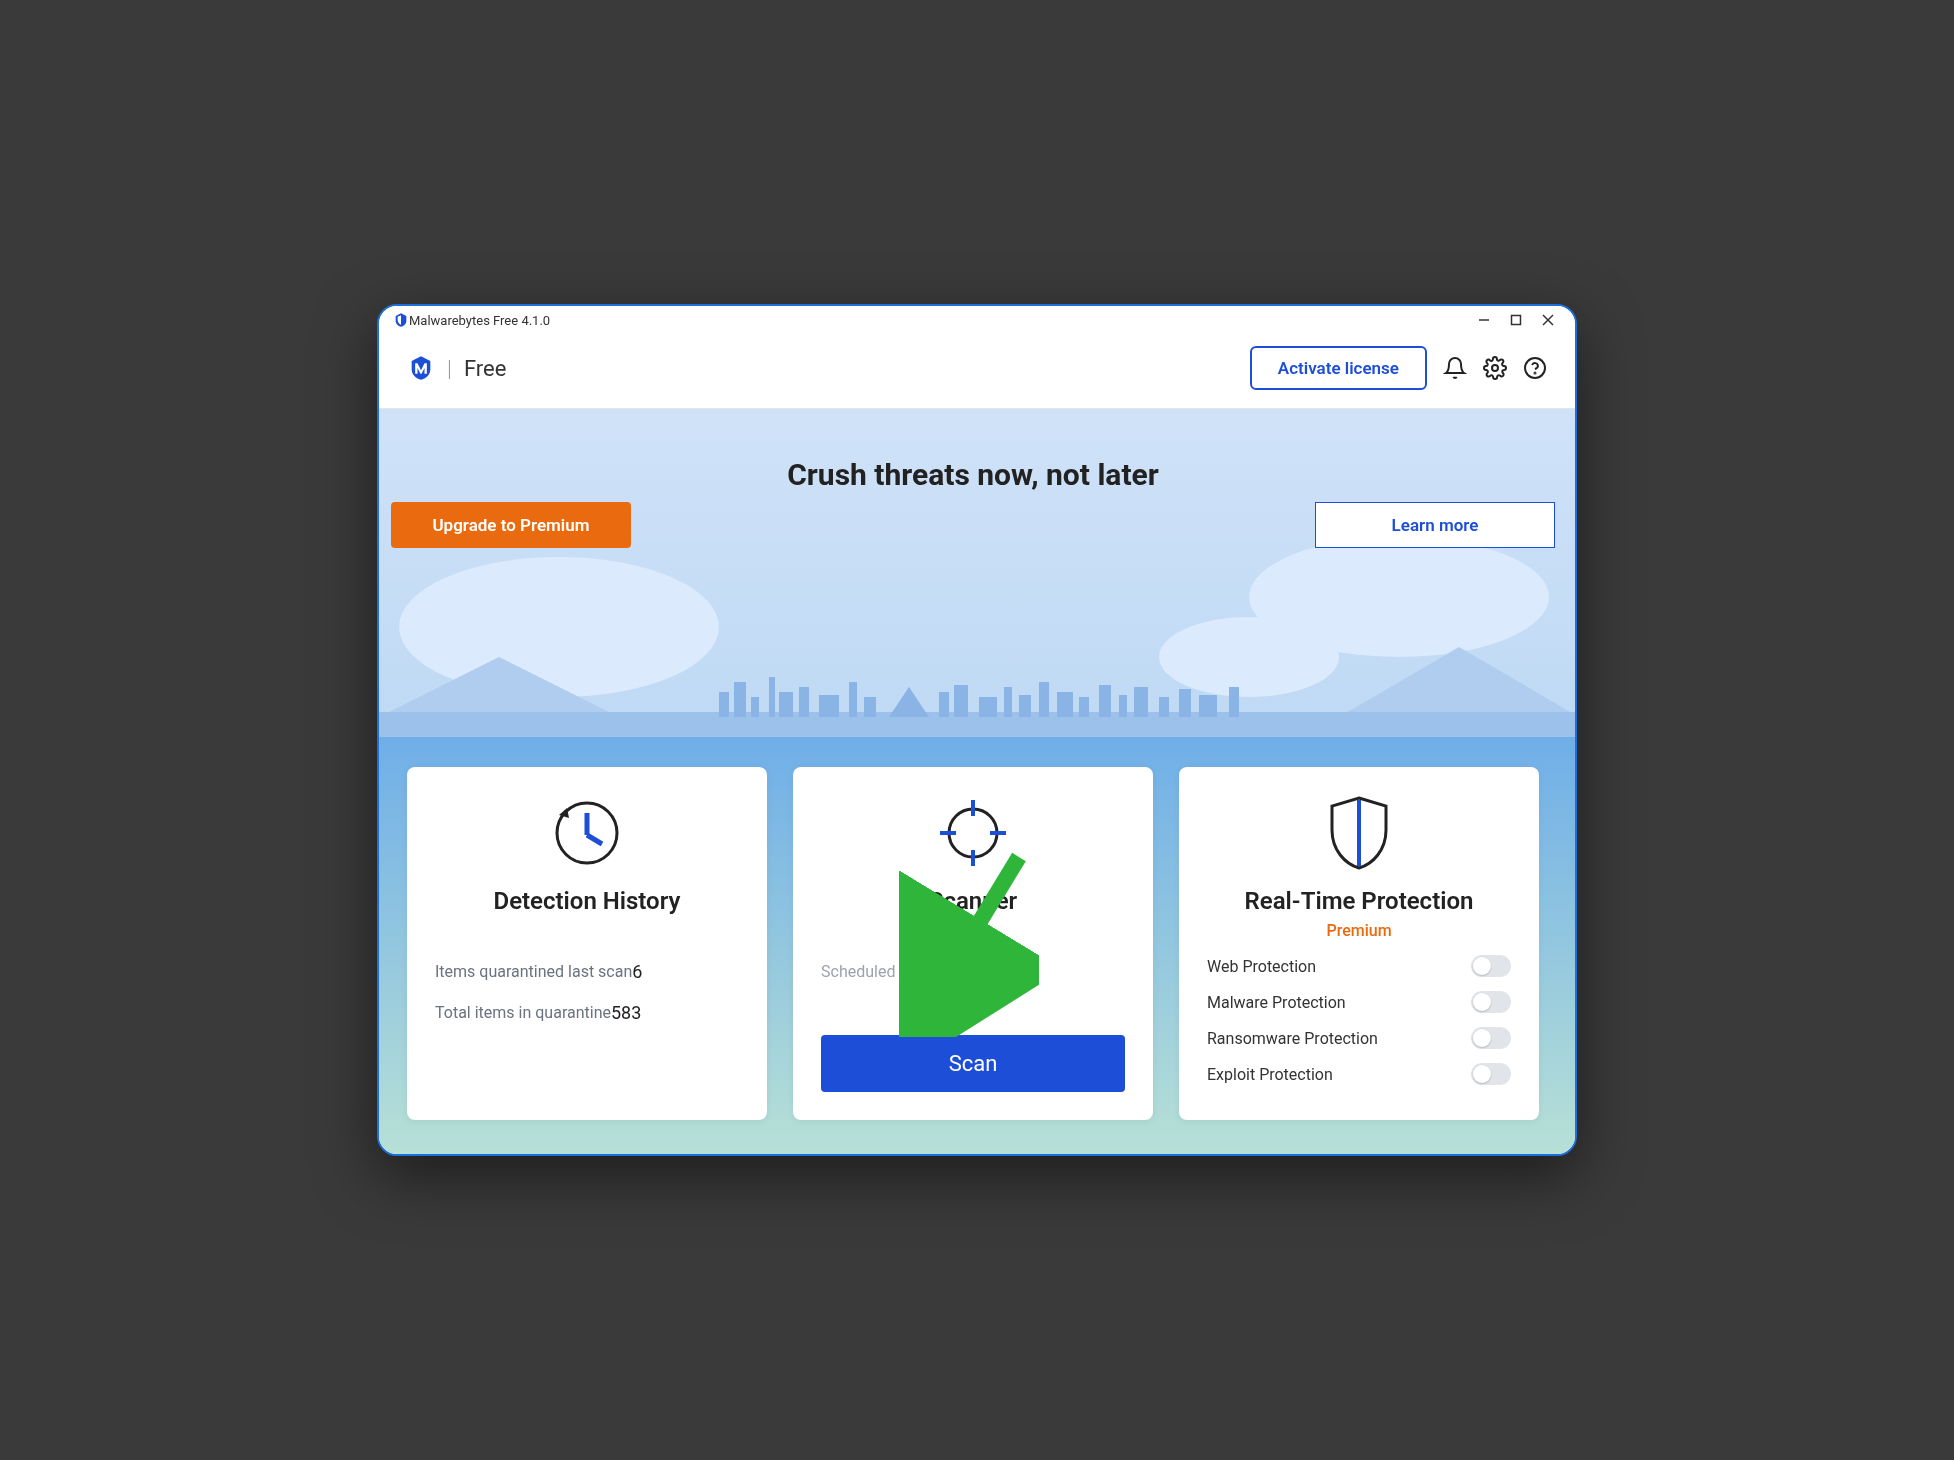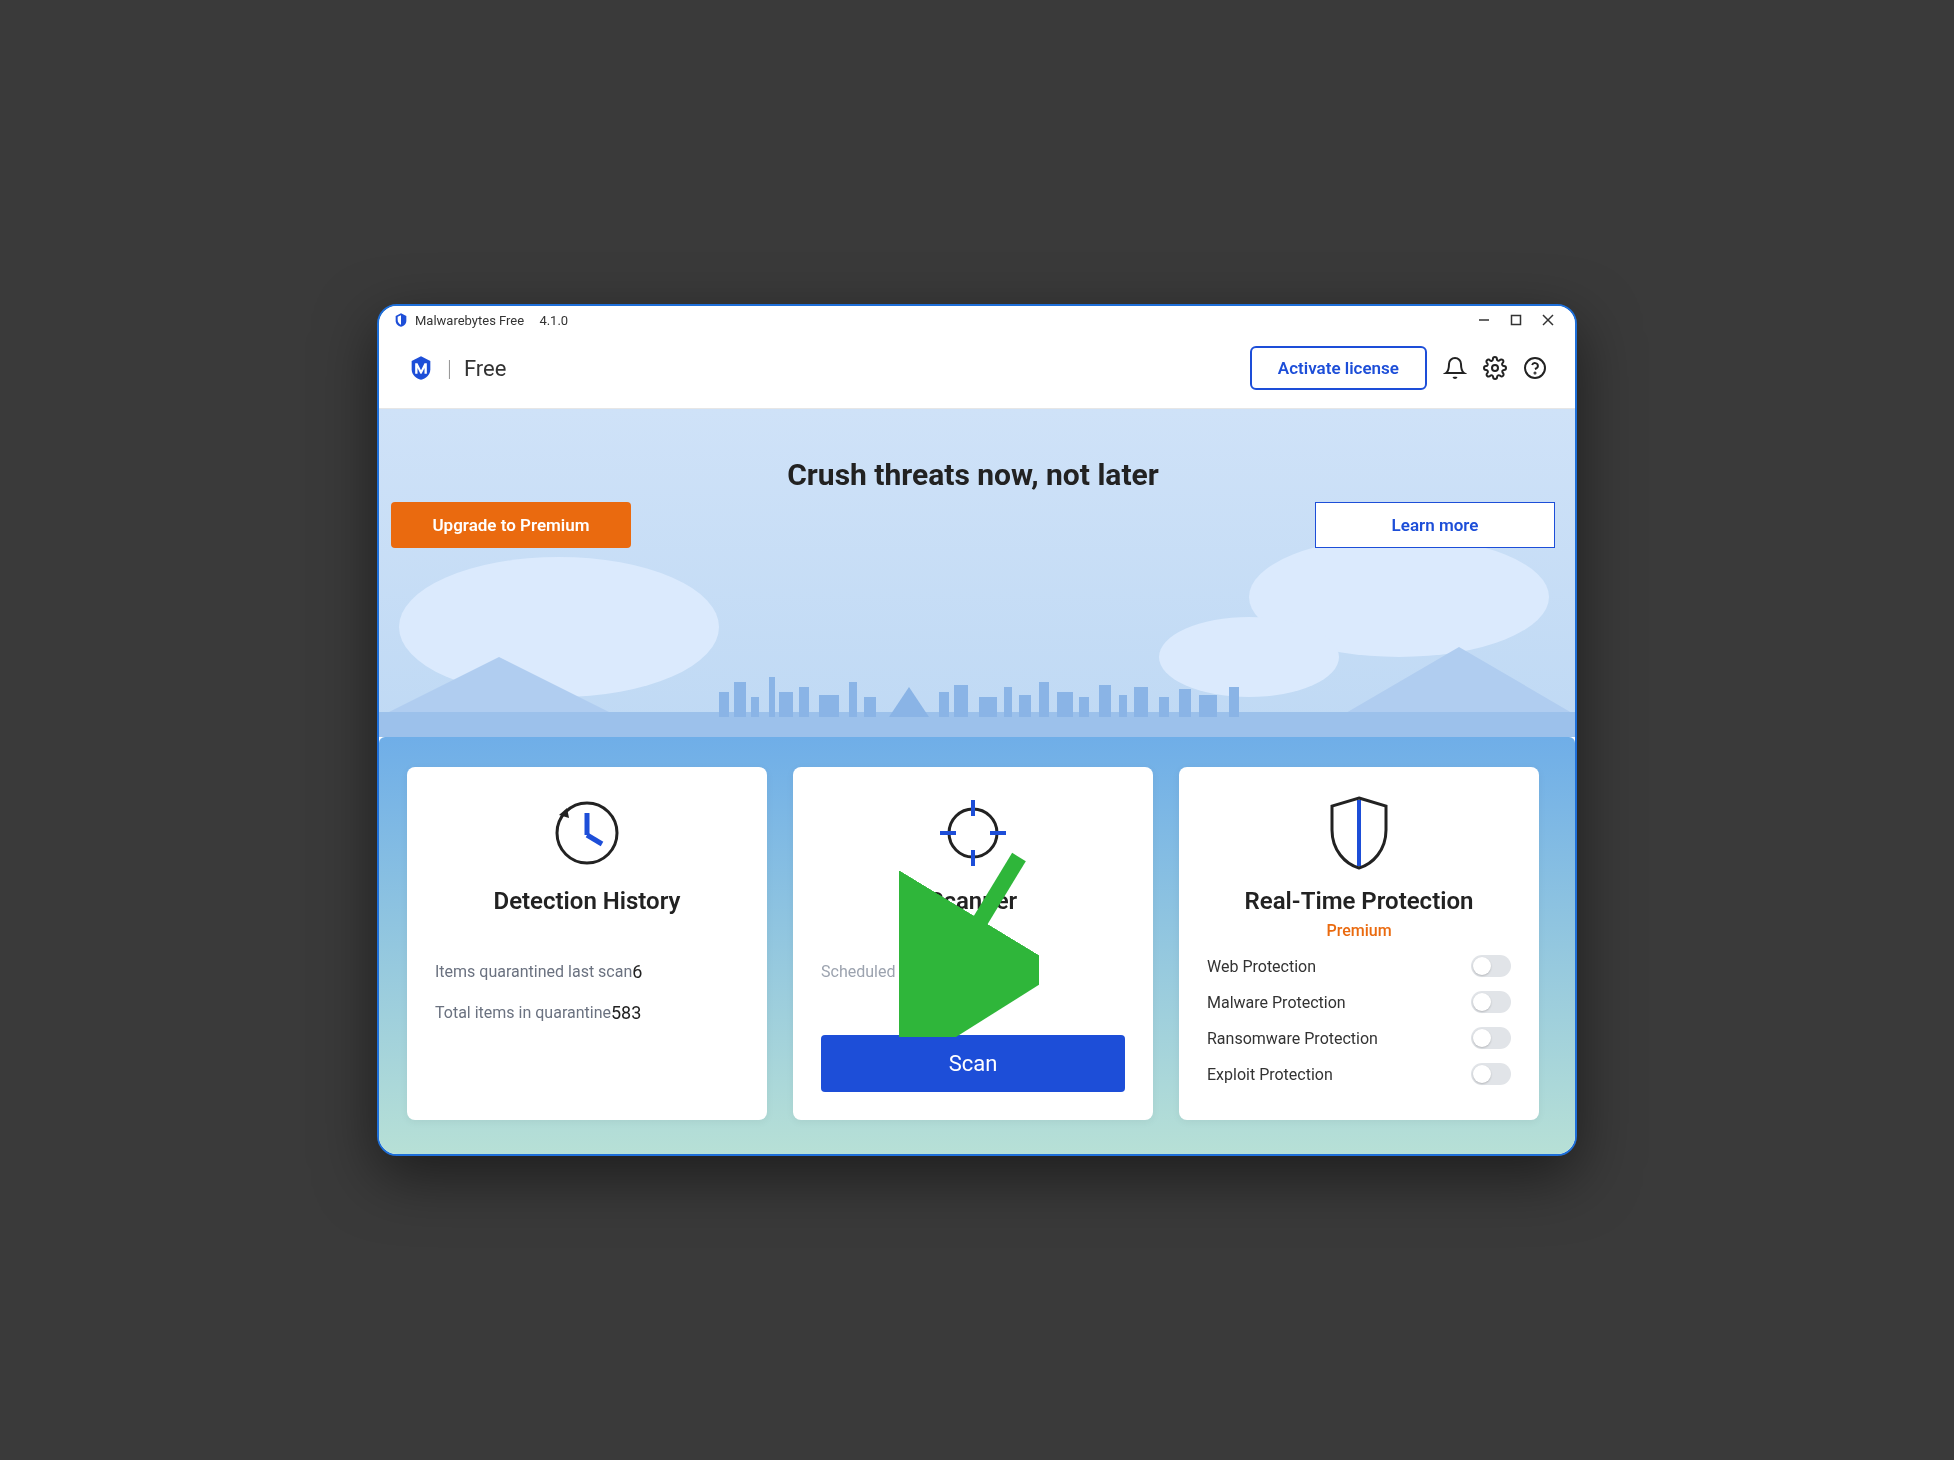--- a/index.html
+++ b/index.html
@@ -1,40 +1,40 @@
 <!DOCTYPE html>
 <html><head>
 <meta charset="utf-8">
 <style>
   * { box-sizing: border-box; margin: 0; padding: 0; font-family: -apple-system, BlinkMacSystemFont, "Segoe UI", Roboto, Arial, sans-serif; }
   body { background: #3a3a3a; display: flex; align-items: center; justify-content: center; min-height: 100vh; padding: 40px; }
   .window-frame { width: 1200px; background: #fff; border-radius: 20px; overflow: hidden; box-shadow: 0 20px 60px rgba(0,0,0,0.5); border: 2px solid #1e6fd9; }
   
   .titlebar { display: flex; align-items: center; justify-content: space-between; padding: 6px 10px 4px 14px; background: #fff; }
-  .titlebar-left { display: flex; align-items: center; gap: 6px; font-size: 13px; color: #333; }
+  .titlebar-left { display: flex; align-items: center; gap: 0; font-size: 13px; color: #333; }
   .titlebar-left svg { width: 16px; height: 16px; }
   .titlebar-right { display: flex; gap: 18px; align-items: center; padding-right: 10px;}
   .winbtn { width: 14px; height: 14px; display: flex; align-items: center; justify-content: center; cursor: default;}
   
   .header { display: flex; align-items: center; justify-content: space-between; padding: 14px 28px 18px 28px; background:#fff; border-bottom: 1px solid #e6e6e6; }
   .header-left { display: flex; align-items: center; gap: 12px; font-size: 22px; color: #333; }
   .header-left .divider { color: #999; font-weight: 300; }
   .header-right { display: flex; align-items: center; gap: 16px; }
   .activate-btn { border: 2px solid #1D4ED8; color: #1D4ED8; background: #fff; padding: 10px 26px; border-radius: 6px; font-size: 17px; font-weight: 600; cursor: pointer; }
   .header-icon { color: #333; cursor: pointer; display:flex;}
   
   .hero { position: relative; background: linear-gradient(#cfe2f8, #bfd9f4); padding: 48px 20px 0 12px; text-align: center; overflow: hidden; height: 328px;}
   .hero-title { font-size: 30px; font-weight: 700; color: #222; margin-bottom: 10px; }
   .hero-sub { font-size: 20px; color: #666; margin-bottom: 24px; }
   .hero-btns { display: flex; gap: 18px; justify-content: space-between; position: relative; z-index:2;}
   .btn-primary { background: #ea6a0f; color: #fff; border: none; padding: 12px 28px; border-radius: 4px; font-size: 17px; font-weight: 600; cursor: pointer; min-width: 240px;}
   .btn-secondary { background: #fff; color: #1D4ED8; border: 1.5px solid #1D4ED8; padding: 12px 28px; border-radius: 0; font-size: 17px; font-weight: 600; cursor: pointer; min-width: 240px;}
   .skyline { position: absolute; bottom: 0; left: 0; right: 0; height: 200px; pointer-events: none;}
   
-  .cards-wrap { background: linear-gradient(#6faee8, #b7e0d6); padding: 30px 36px 34px 28px; display: flex; gap: 26px; position: relative; border-radius: 6px;}
+  .cards-wrap { background: linear-gradient(#6faee8, #b7e0d6); padding: 30px 36px 34px 28px; display: flex; gap: 26px; position: relative;}
   .card { background: #fff; border-radius: 8px; padding: 26px 28px 28px 28px; flex: 1; box-shadow: 0 2px 8px rgba(0,0,0,0.05); display:flex; flex-direction:column; position:relative;}
   .card-icon-wrap { display:flex; justify-content:center; margin-bottom: 14px; height:80px; align-items:center;}
   .card-title { text-align: center; font-size: 24px; font-weight: 600; color: #222; margin-bottom: 6px;}
   .premium-tag { text-align: center; color: #ea6a0f; font-size: 16px; font-weight: 500; margin-bottom: 8px;}
   .stat-row { display: flex; justify-content: flex-start; align-items: center; font-size: 16px; color: #6b7280; padding: 10px 0;}
   .stat-val { color: #222; font-size: 18px;}
   .premium-link { color: #1D4ED8; font-weight: 500; font-size: 17px;}
   .scan-btn { background: #1D4ED8; color: #fff; border: none; padding: 16px; border-radius: 4px; font-size: 22px; cursor: pointer; width: 100%; margin-top: auto;}
   .prot-row { display: flex; justify-content: space-between; align-items: center; font-size: 16px; color: #333; padding: 7px 0;}
   .toggle { width: 40px; height: 22px; background: #e1e4e8; border-radius: 11px; position: relative; cursor: pointer;}

